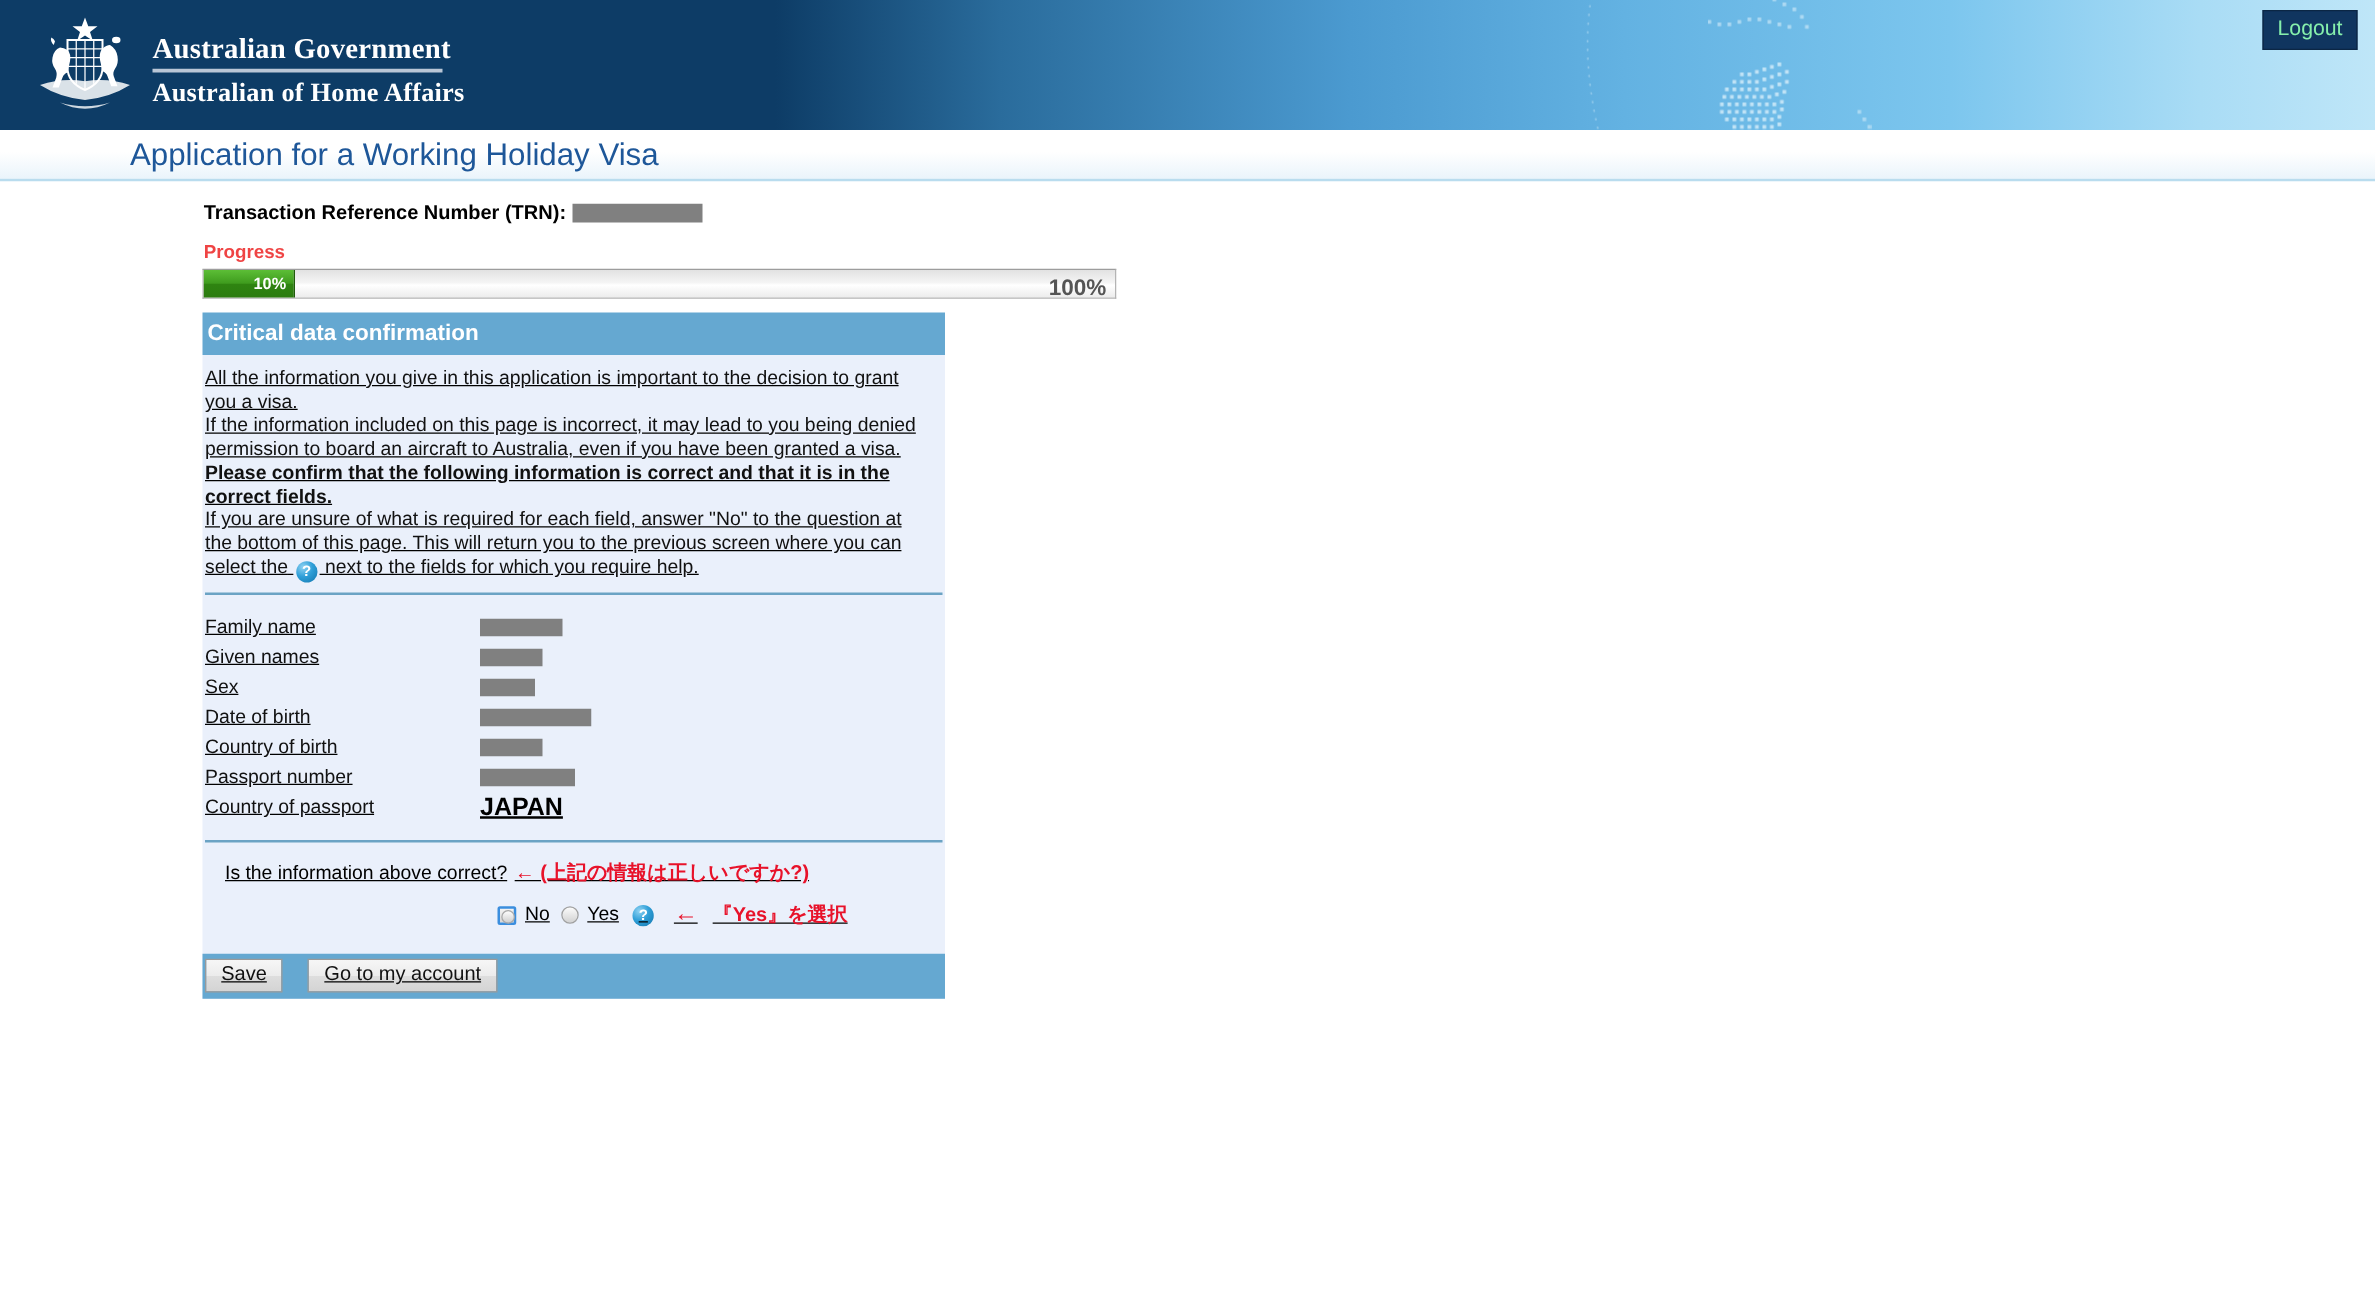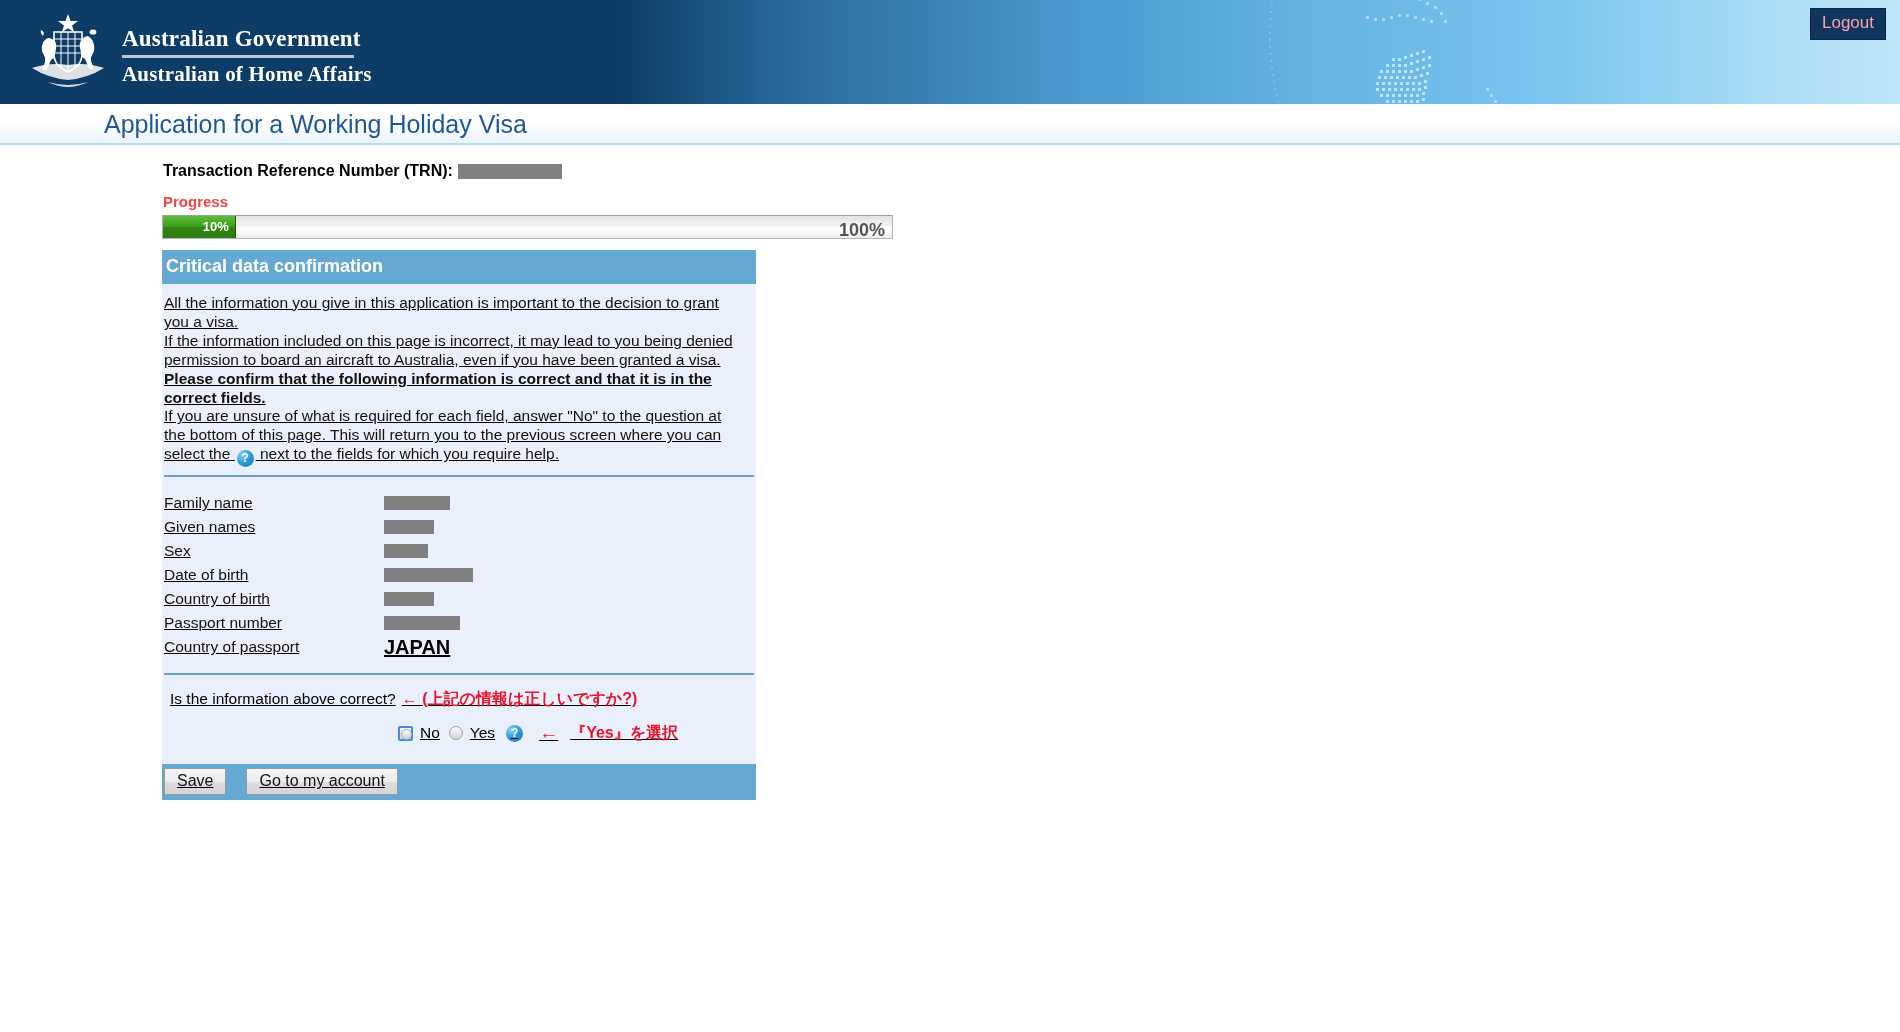--- a/index.html
+++ b/index.html
@@ -42,21 +42,21 @@
     font-size: 21px; font-weight: bold; letter-spacing: .2px;
     white-space: nowrap;
   }
   .globe {
     position: absolute; right: 250px; top: -30px;
     width: 520px; height: 200px; opacity: .95;
   }
   .logout-btn {
     position: absolute; right: 14px; top: 8px;
     background: #10355f;
-    color: #fca5a5;
+    color: #86efac;
     border: 1px solid #0b2644;
     font-size: 17px;
     padding: 4px 11px 6px 11px;
     cursor: pointer;
     font-family: "Liberation Sans", sans-serif;
   }
 
   
   .title-strip {
     position: relative;
@@ -165,21 +165,21 @@
   }
   .field-label {
     width: 220px;
     font-size: 15.5px; color: #111;
   }
   .field-value { font-size: 20px; font-weight: bold; color: #000; }
 
   
   .question-row {
     display: flex; align-items: baseline;
-    margin: 6px 2px 0 8px;
+    margin: 6px 2px 0 18px;
     font-size: 15.5px;
   }
   .jp-note {
     color: #e8122a; font-weight: bold; font-size: 16px;
     margin-left: 6px; white-space: nowrap;
   }
   .answer-row {
     display: flex; align-items: center;
     margin: 12px 0 0 236px;
     font-size: 15.5px;

